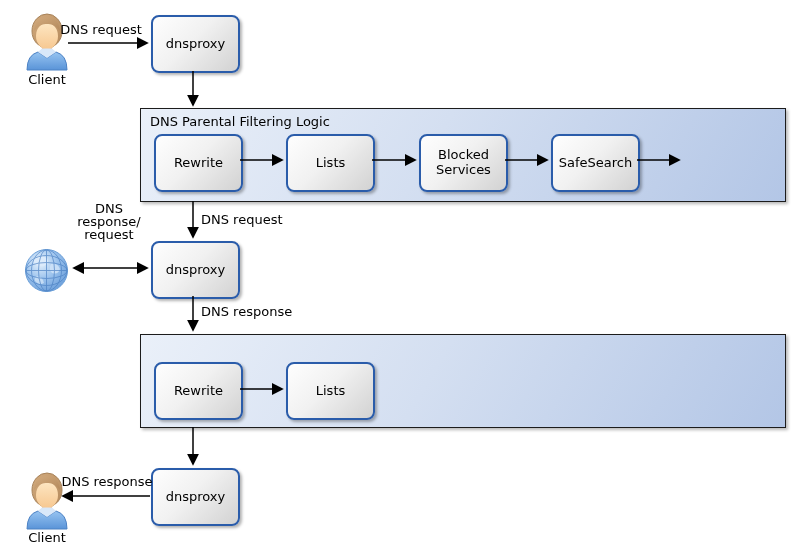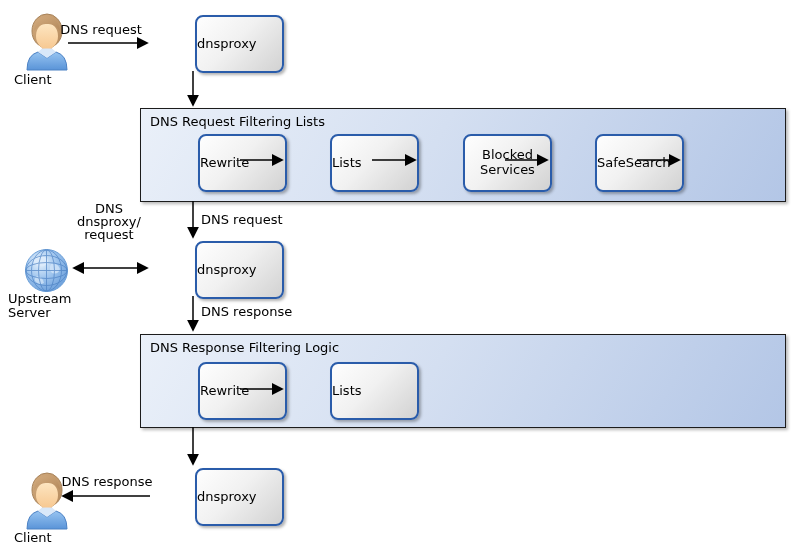--- a/index.html
+++ b/index.html
@@ -6,34 +6,34 @@
   #canvas{
     position:relative;width:797px;height:558px;background:#ffffff;
     font-family:"DejaVu Sans","Liberation Sans",sans-serif;font-size:13px;color:#000;
     overflow:hidden;
   }
   .node{
     position:absolute;width:85px;height:54px;
     background:linear-gradient(135deg,#fefefe 0%,#f1f1f1 45%,#d2d2d2 100%);
     border:2px solid #2a5caa;border-radius:8px;
     box-shadow:2px 2px 3px rgba(0,0,0,0.30);
-    display:flex;align-items:center;text-align:center;
-    z-index:2;line-height:1.15;margin-left:44px;
+    display:flex;align-items:center;justify-content:center;text-align:center;
+    z-index:2;line-height:1.15;
   }
   .container{
     position:absolute;width:644px;height:92px;
     background:linear-gradient(120deg,#eaf0f9 0%,#d4dff1 45%,#b3c6e6 100%);
     border:1px solid #1c1c1c;
     box-shadow:2px 2px 3px rgba(0,0,0,0.28);
     z-index:1;
   }
   .container-title{position:absolute;left:9px;top:5px;white-space:nowrap;}
   .edge-label{position:absolute;z-index:4;white-space:nowrap;line-height:13px;}
   .edge-label.center{text-align:center;white-space:normal;}
-  .actor-label{position:absolute;text-align:left;z-index:4;line-height:14px;}
+  .actor-label{position:absolute;text-align:center;z-index:4;line-height:14px;}
   .icon{position:absolute;z-index:2;}
   #wires{position:absolute;left:0;top:0;z-index:3;pointer-events:none;}
 </style>
 </head>
 <body>
 
 <div id="canvas">
 
   <svg class="icon" style="left:24px;top:12px" width="46" height="60" viewBox="0 0 46 60">
     <defs>
@@ -65,21 +65,21 @@
 
   <div class="node" style="left:151px;top:241px">
     <span>dnsproxy</span>
   </div>
 
   <div class="node" style="left:151px;top:468px">
     <span>dnsproxy</span>
   </div>
 
   <div class="container" style="left:140px;top:108px">
-    <div class="container-title">DNS Request Filtering Lists</div>
+    <div class="container-title">DNS Parental Filtering Logic</div>
     <div class="node" style="left:13px;top:25px">
       <span>Rewrite</span>
     </div>
     <div class="node" style="left:145px;top:25px">
       <span>Lists</span>
     </div>
     <div class="node" style="left:278px;top:25px">
       <span>Blocked Services</span>
     </div>
     <div class="node" style="left:410px;top:25px">
@@ -101,24 +101,22 @@
     <path d="M13 28 q6 1 7 7 q-5 3 -9 -2 q-1 -3 2 -5 Z" fill="#cfe3f8" opacity="0.8"></path>
     <g fill="none" stroke="#4a7fc2" stroke-width="0.9" opacity="0.75">
       <ellipse cx="22.5" cy="22.5" rx="8" ry="20.5"></ellipse>
       <ellipse cx="22.5" cy="22.5" rx="15" ry="20.5"></ellipse>
       <ellipse cx="22.5" cy="22.5" rx="20.5" ry="8"></ellipse>
       <ellipse cx="22.5" cy="22.5" rx="20.5" ry="15"></ellipse>
       <line x1="2" y1="22.5" x2="43" y2="22.5"></line>
       <line x1="22.5" y1="2" x2="22.5" y2="43"></line>
     </g>
   </svg>
-  <div class="actor-label" style="left:8px;top:292px;width:78px">Upstream Server</div>
 
   <div class="container" style="left:140px;top:334px">
-    <div class="container-title">DNS Response Filtering Logic</div>
     <div class="node" style="left:13px;top:27px">
       <span>Rewrite</span>
     </div>
     <div class="node" style="left:145px;top:27px">
       <span>Lists</span>
     </div>
   </div>
 
   <svg class="icon" style="left:24px;top:471px" width="46" height="60" viewBox="0 0 46 60">
     <ellipse cx="23" cy="19" rx="15" ry="17" fill="url(#hairG)" stroke="#a8835a" stroke-width="1"></ellipse>
@@ -129,21 +127,21 @@
     <path d="M14 40 L23 46 L32 40 L28 36.5 L18 36.5 Z" fill="#d9e8f9"></path>
   </svg>
   <div class="actor-label" style="left:14px;top:531px;width:66px">Client</div>
 
   <div class="edge-label center" style="left:56px;top:23px;width:90px">DNS request</div>
 
   <div class="edge-label" style="left:201px;top:213px">DNS request</div>
 
   <div class="edge-label center" style="left:72px;top:202px;width:74px">
     <div>DNS</div>
-    <div>dnsproxy/</div>
+    <div>response/</div>
     <div>request</div>
   </div>
 
   <div class="edge-label" style="left:201px;top:305px">DNS response</div>
 
   <div class="edge-label center" style="left:60px;top:475px;width:94px">DNS response</div>
 
   <svg id="wires" width="797" height="558" viewBox="0 0 797 558">
     <defs>
       <marker id="arr" viewBox="0 0 10 10" refX="8.5" refY="5" markerWidth="8" markerHeight="8" orient="auto-start-reverse">

